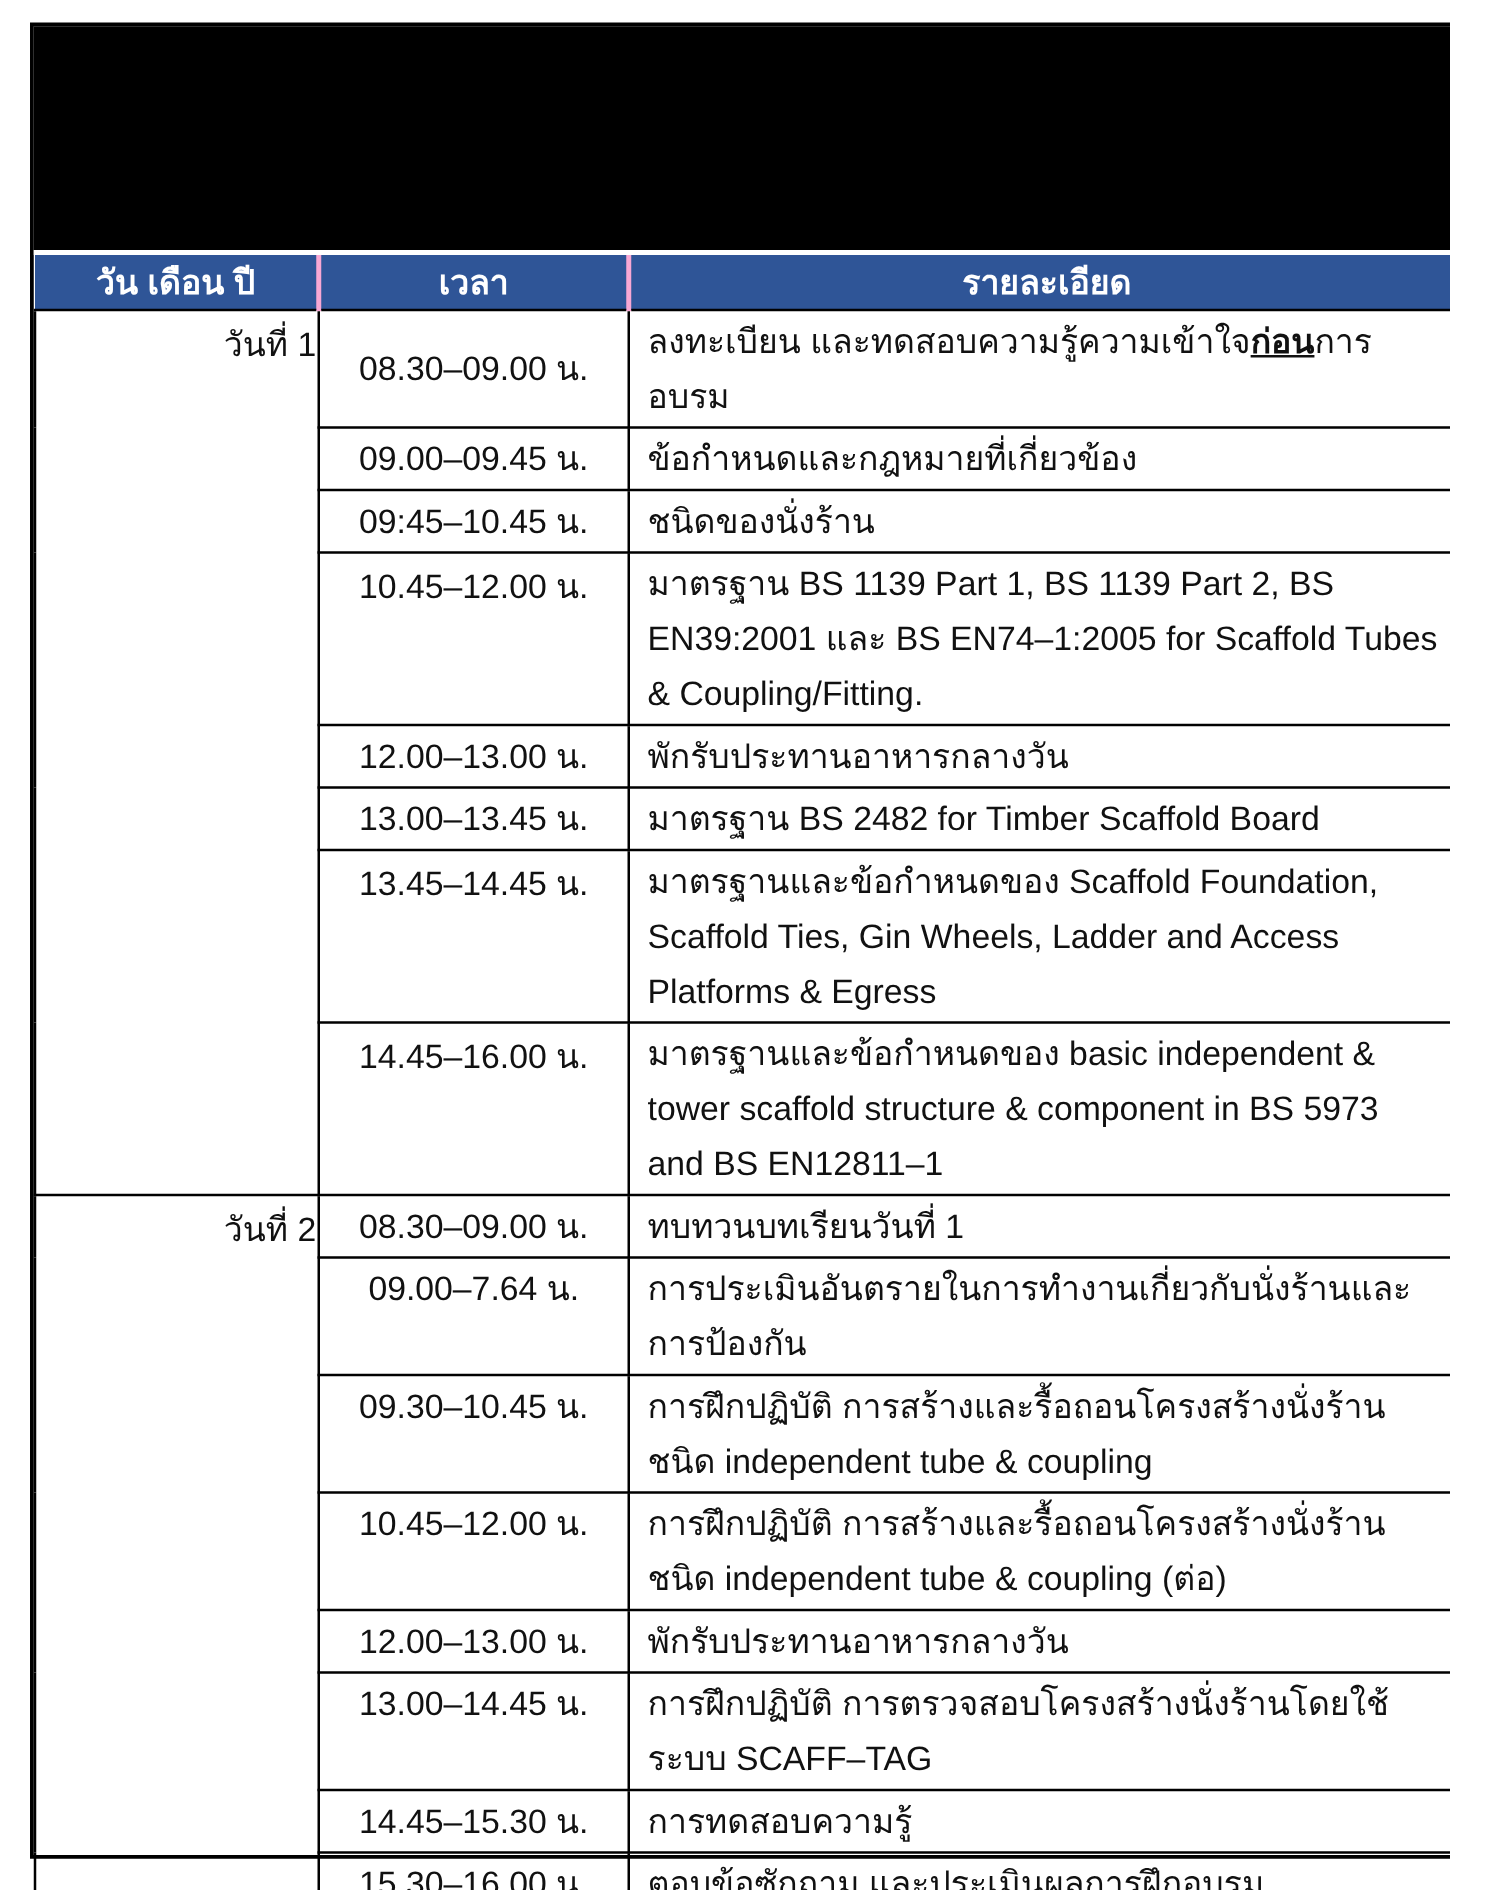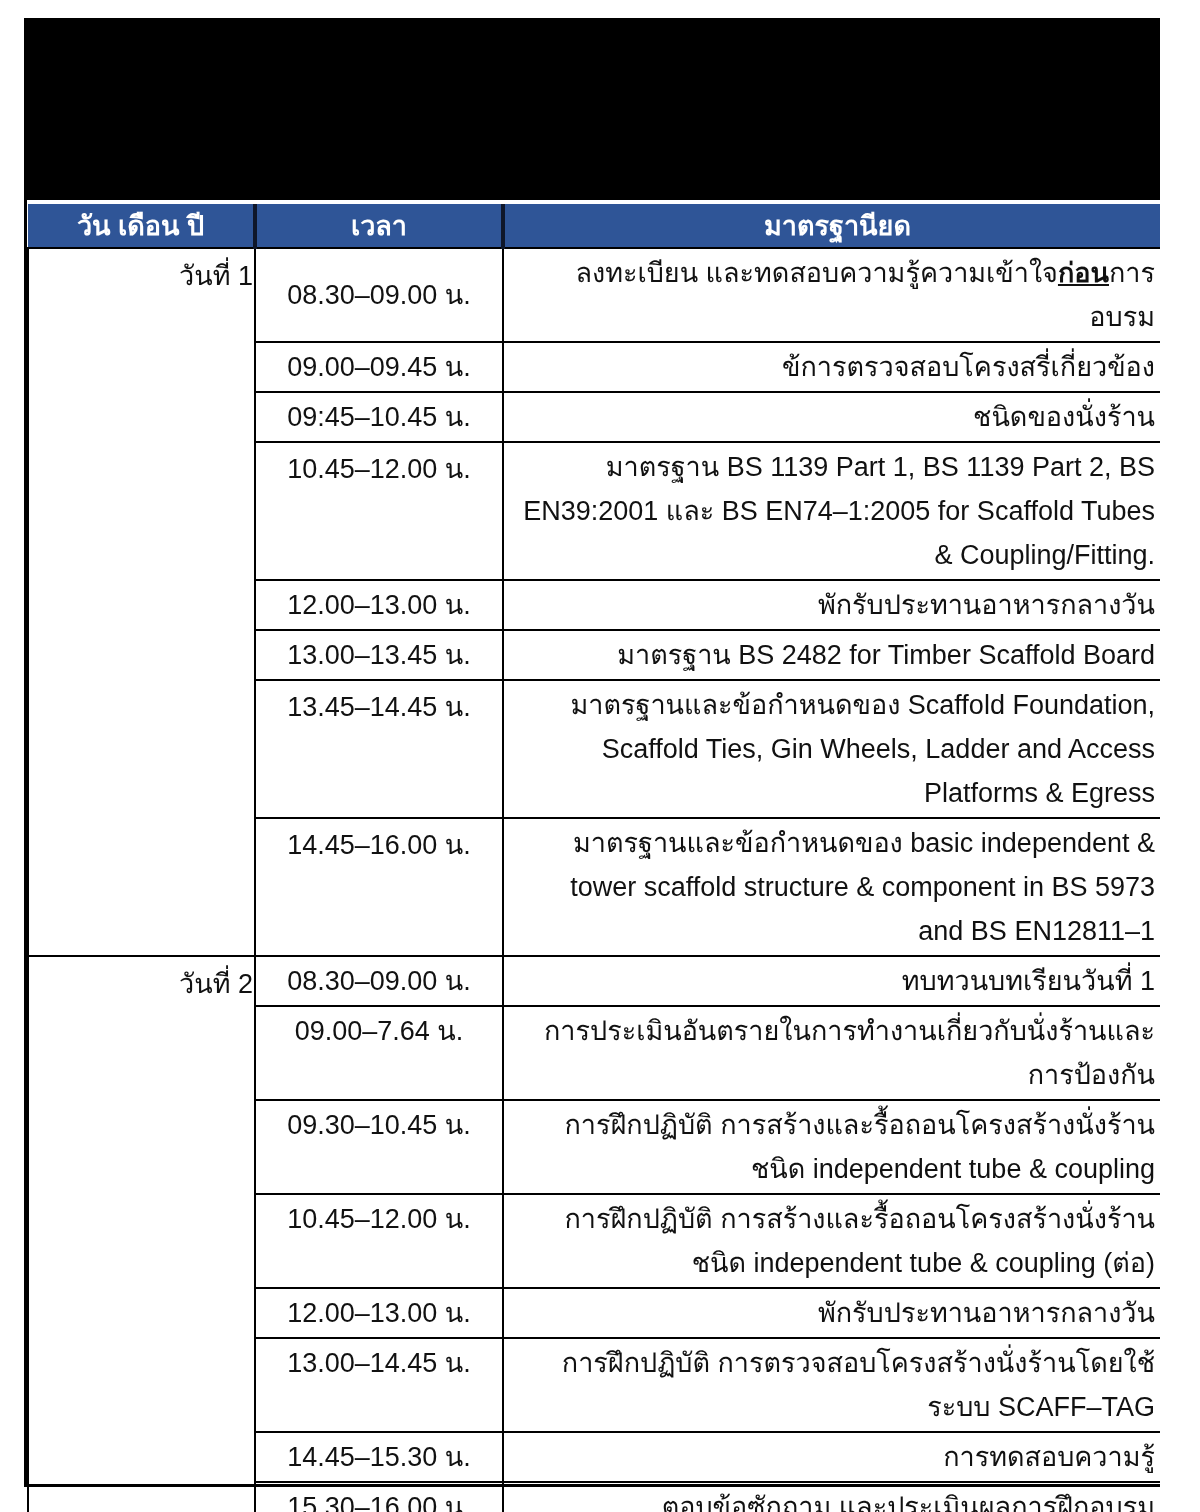--- a/index.html
+++ b/index.html
@@ -50,42 +50,42 @@
     color: #ffffff;
     font-weight: bold;
     font-size: 27px;
     height: 40px;
     text-align: center;
     vertical-align: middle;
     border-bottom: 2px solid #000000;
     padding: 0;
   }
   thead th + th {
-    border-left: 4px solid #0f172a;
+    border-left: 4px solid #f9a8d4;
   }
   tbody td {
     border: 2px solid #000000;
     font-size: 27px;
     color: #111111;
     vertical-align: middle;
   }
   td.day-cell {
     text-align: right;
     vertical-align: top;
     padding-top: 4px;
     line-height: 46px;
   }
   td.time-cell {
     text-align: center;
     padding: 2px 6px;
     line-height: 40px;
     white-space: nowrap;
   }
   td.detail-cell {
-    text-align: right;
+    text-align: left;
     padding: 2px 14px;
     line-height: 44px;
     overflow-wrap: anywhere;
     word-break: break-word;
   }
   .em-underline {
     font-weight: bold;
     text-decoration: underline;
   }
   tr.h50  { height: 50px; }
@@ -109,33 +109,33 @@
     <table class="schedule">
       <colgroup>
         <col style="width:227px">
         <col style="width:248px">
         <col style="width:667px">
       </colgroup>
       <thead>
         <tr>
           <th>วัน เดือน ปี</th>
           <th>เวลา</th>
-          <th>มาตรฐานียด</th>
+          <th>รายละเอียด</th>
         </tr>
       </thead>
       <tbody>
 
         <tr class="h50">
           <td class="day-cell" rowspan="8">วันที่ 1</td>
           <td class="time-cell">08.30–09.00 น.</td>
           <td class="detail-cell"><span>ลงทะเบียน และทดสอบความรู้ความเข้าใจ</span><span class="em-underline">ก่อน</span><span>การอบรม</span></td>
         </tr>
         <tr class="h44">
           <td class="time-cell">09.00–09.45 น.</td>
-          <td class="detail-cell">ข้การตรวจสอบโครงสรี่เกี่ยวข้อง</td>
+          <td class="detail-cell">ข้อกำหนดและกฎหมายที่เกี่ยวข้อง</td>
         </tr>
         <tr class="h45">
           <td class="time-cell">09:45–10.45 น.</td>
           <td class="detail-cell">ชนิดของนั่งร้าน</td>
         </tr>
         <tr class="h137">
           <td class="time-cell" style="vertical-align:top; padding-top:6px;">10.45–12.00 น.</td>
           <td class="detail-cell">มาตรฐาน BS 1139 Part 1, BS 1139 Part 2, BS EN39:2001 และ BS EN74–1:2005 for Scaffold Tubes &amp; Coupling/Fitting.</td>
         </tr>
         <tr class="h44">

